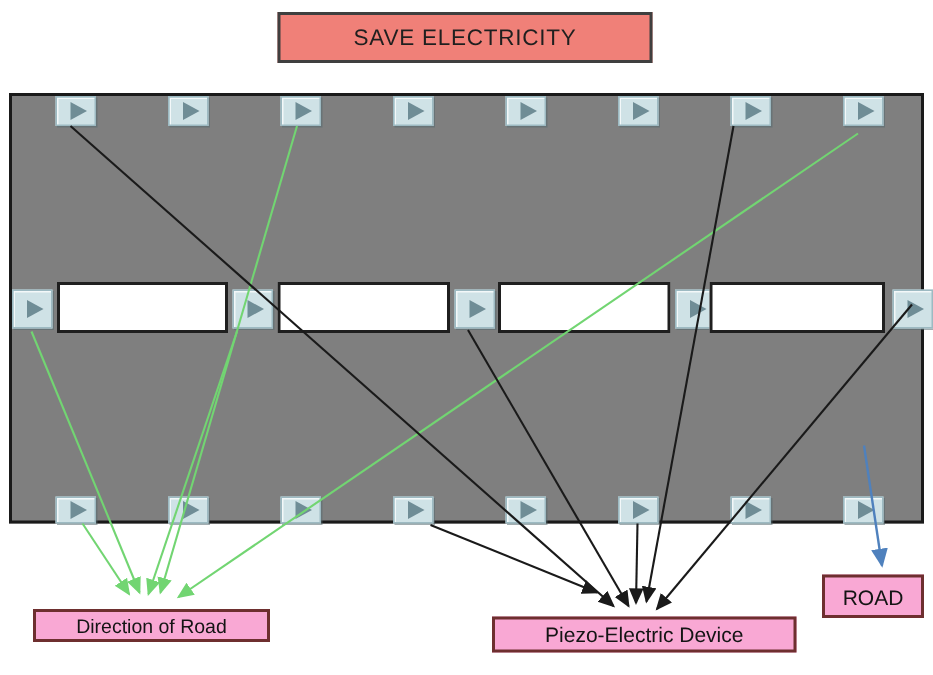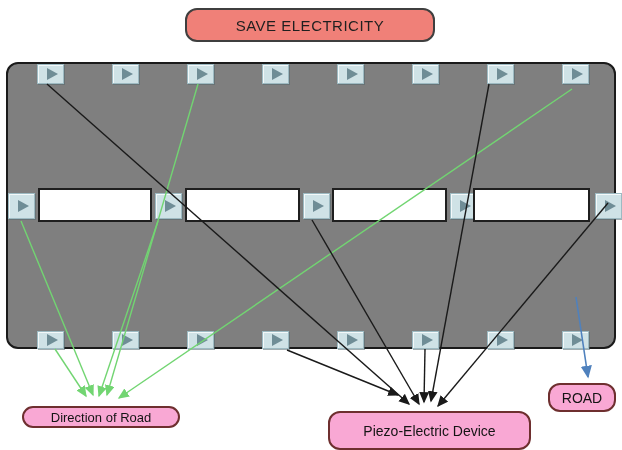--- a/index.html
+++ b/index.html
@@ -1,19 +1,19 @@
 <!DOCTYPE html>
 <html><head>
 <meta charset="utf-8">
 <style>
   html,body{margin:0;padding:0;background:#fff;}
   body{font-family:"Liberation Sans", sans-serif;}
   #stage{position:relative;width:622px;height:450px;background:#ffffff;overflow:hidden;}
 
-  .box{position:absolute;box-sizing:border-box;display:flex;align-items:center;justify-content:center;border-radius:12px;}
+  .box{position:absolute;box-sizing:border-box;display:flex;align-items:center;justify-content:center;}
 
   
   #title{left:185px;top:8px;width:250px;height:34px;background:#f08078;border:2px solid #3f3f3f;
          font-size:15px;letter-spacing:.5px;color:#1f1f1f;}
 
   
   #road{left:6px;top:62px;width:610px;height:287px;background:#7f7f7f;border:2px solid #1a1a1a;}
 
   
   .pb{position:absolute;box-sizing:border-box;background:#cfe2e6;border:1px solid #9dbac2;
@@ -22,21 +22,21 @@
   .tri{width:0;height:0;border-top:6px solid transparent;border-bottom:6px solid transparent;
        border-left:11px solid #6f8d96;margin-left:3px;}
 
   
   .lane{position:absolute;box-sizing:border-box;background:#ffffff;border:2px solid #1f1f1f;
         top:188px;height:34px;}
 
   
   .tag{background:#f9a8d4;border:2px solid #6e2f2f;color:#141414;}
   #lbl-direction{left:22px;top:406px;width:158px;height:22px;font-size:13px;}
-  #lbl-piezo{left:328px;top:411px;width:203px;height:39px;font-size:14px;}
+  #lbl-piezo{left:328px;top:411px;width:203px;height:24px;font-size:14px;}
   #lbl-road{left:548px;top:383px;width:68px;height:29px;font-size:14px;}
 
   
   #arrows{position:absolute;left:0;top:0;width:622px;height:450px;pointer-events:none;}
   .ln-g{stroke:#72d572;stroke-width:1.4;}
   .ln-k{stroke:#1a1a1a;stroke-width:1.4;}
   .ln-b{stroke:#4f81bd;stroke-width:1.6;}
 </style>
 </head>
 <body>

